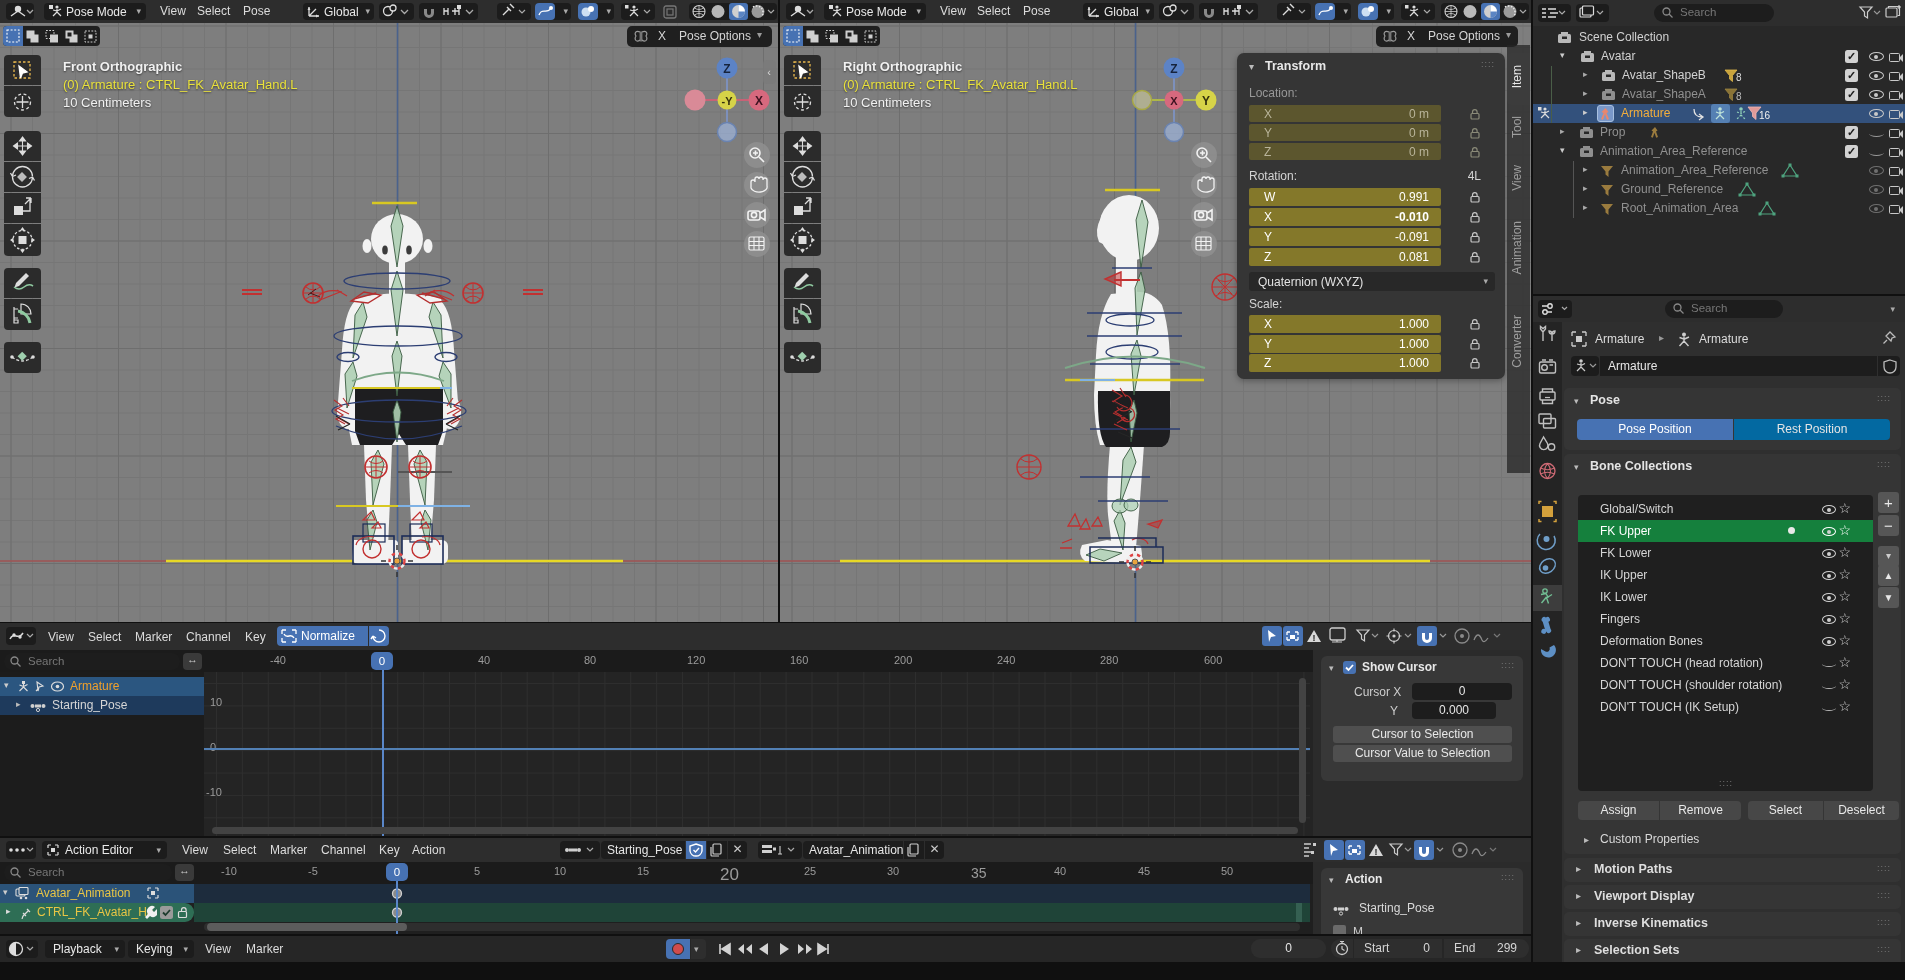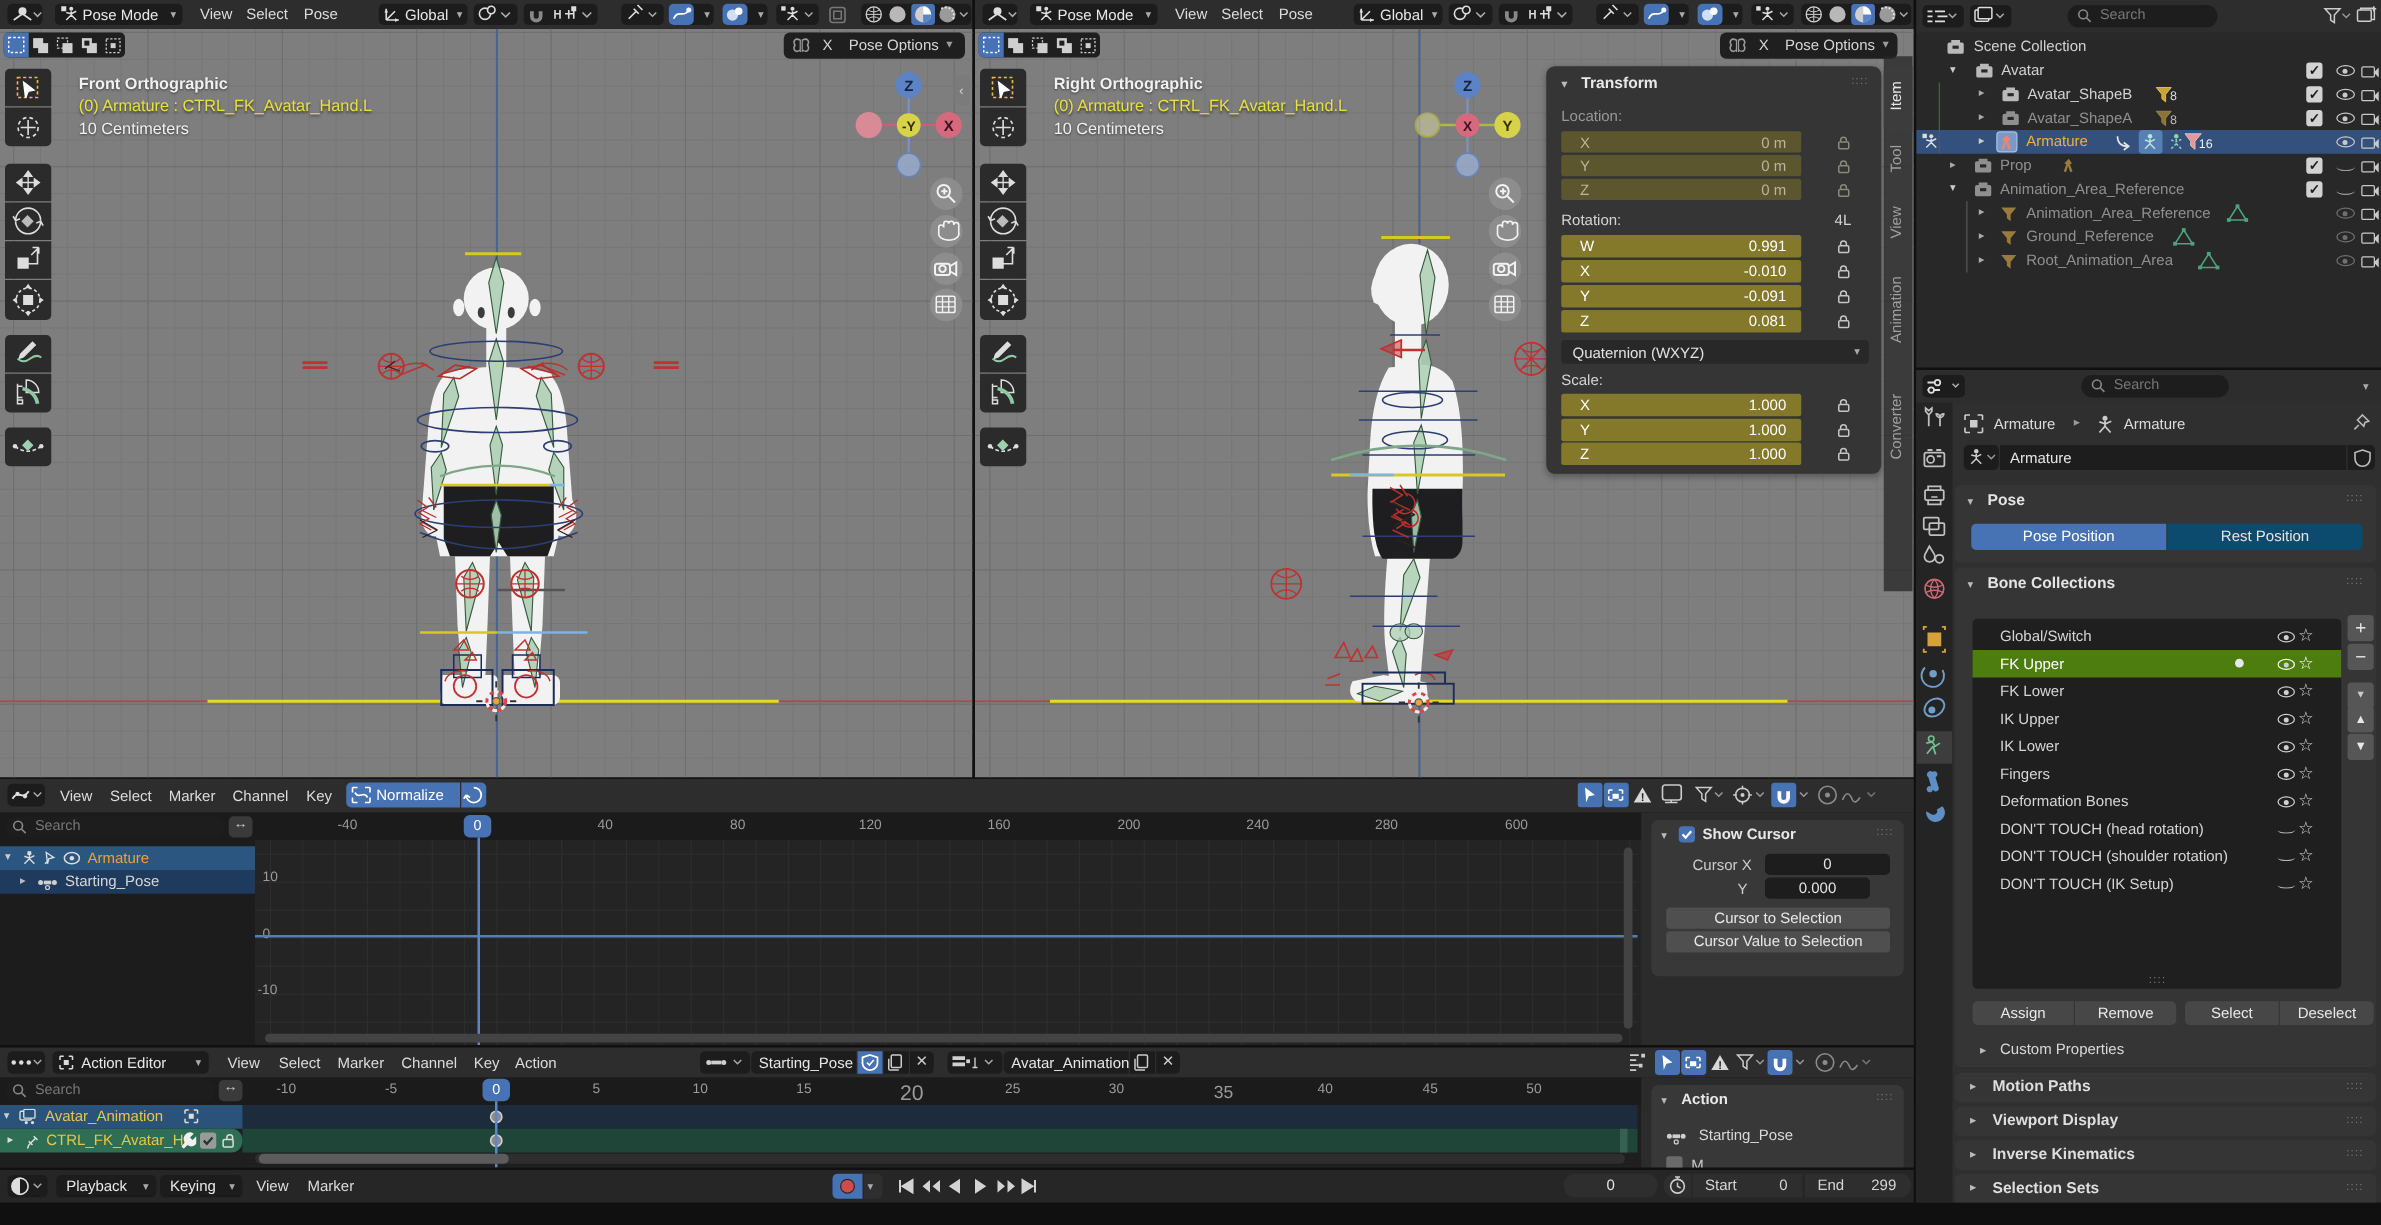--- a/index.html
+++ b/index.html
@@ -678,21 +678,21 @@
       </div>
 
     <span class="abs" style="left:12px;top:116px;color:#d4d4d4;font-size:12px;">Rotation:</span>
     <span class="abs" style="right:24px;top:116px;color:#d4d4d4;font-size:12px;">4L</span>
     <div class="abs olive" style="left:12px;top:135px;width:192px;height:18px;">
         <span class="abs" style="left:15px;top:2px;">W</span>
         <span class="abs" style="right:12px;top:2px;">0.991</span>
       </div>
     <div class="abs olive" style="left:12px;top:155px;width:192px;height:18px;">
         <span class="abs" style="left:15px;top:2px;">X</span>
-        <span class="abs" style="right:12px;top:2px;">-0.010</span>
+        <span class="abs" style="right:12px;top:2px;font-weight:bold;">-0.010</span>
       </div>
     <div class="abs olive" style="left:12px;top:175px;width:192px;height:18px;">
         <span class="abs" style="left:15px;top:2px;">Y</span>
         <span class="abs" style="right:12px;top:2px;">-0.091</span>
       </div>
     <div class="abs olive" style="left:12px;top:195px;width:192px;height:18px;">
         <span class="abs" style="left:15px;top:2px;">Z</span>
         <span class="abs" style="right:12px;top:2px;">0.081</span>
       </div>
 
@@ -1416,34 +1416,34 @@
         <svg width="24" height="20">
           <path d="M12 4 l6 2 v5 a6 6 0 0 1 -6 6 a6 6 0 0 1 -6 -6 v-5 z" fill="none" stroke="#bbb" stroke-width="1.3"></path>
         </svg>
       </div>
 
     <div class="abs" style="left:31px;top:92px;width:337px;height:62px;background:#353535;border-radius:5px;">
       <span class="abs" style="left:10px;top:8px;color:#bbb;font-size:9px;">▾</span>
       <span class="abs" style="left:26px;top:5px;color:#e4e4e4;font-size:12.5px;font-weight:bold;">Pose</span>
       <span class="abs" style="right:10px;top:5px;color:#7a7a7a;font-size:9px;letter-spacing:1px;">::::</span>
       <div class="abs blue" style="left:13px;top:31px;width:156px;height:21px;border-radius:4px 0 0 4px;text-align:center;line-height:21px;color:#fff;font-size:12px;">Pose Position</div>
-      <div class="abs" style="left:170px;top:31px;width:156px;height:21px;background:#0c4a6e;border-radius:0 4px 4px 0;text-align:center;line-height:21px;color:#e4e4e4;font-size:12px;">Rest Position</div>
+      <div class="abs" style="left:170px;top:31px;width:156px;height:21px;background:#0369a1;border-radius:0 4px 4px 0;text-align:center;line-height:21px;color:#e4e4e4;font-size:12px;">Rest Position</div>
     </div>
 
     <div class="abs" style="left:31px;top:158px;width:337px;height:400px;background:#353535;border-radius:5px;">
       <span class="abs" style="left:10px;top:8px;color:#bbb;font-size:9px;">▾</span>
       <span class="abs" style="left:26px;top:5px;color:#e4e4e4;font-size:12.5px;font-weight:bold;">Bone Collections</span>
       <span class="abs" style="right:10px;top:5px;color:#7a7a7a;font-size:9px;letter-spacing:1px;">::::</span>
       <div class="abs" style="left:14px;top:41px;width:295px;height:296px;background:#1f1f1f;border-radius:4px;"></div>
       <div class="bcrow" style="top:44px;">
           <span class="bclbl">Global/Switch</span>
           <span class="bceye"></span>
           <span class="bcstar">☆</span>
         </div>
-      <div class="bcrow" style="top:66px;background:#4d7c0f;">
+      <div class="bcrow" style="top:66px;background:#15803d;">
           <span class="bclbl" style="color:#fff;">FK Upper</span>
           <span class="abs" style="right:78px;top:7px;width:7px;height:7px;background:#e8e8e8;border-radius:50%;"></span>
           <span class="bceye" style="border-color:#fff;"></span>
           <span class="bcstar" style="color:#fff;">☆</span>
         </div>
       <div class="bcrow" style="top:88px;">
           <span class="bclbl">FK Lower</span>
           <span class="bceye"></span>
           <span class="bcstar">☆</span>
         </div>

